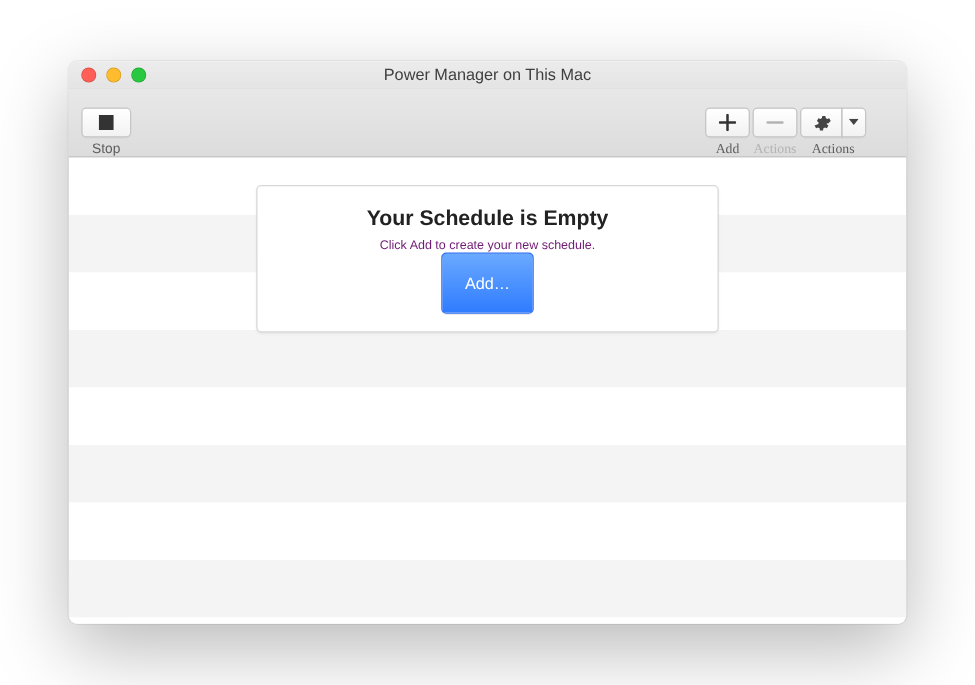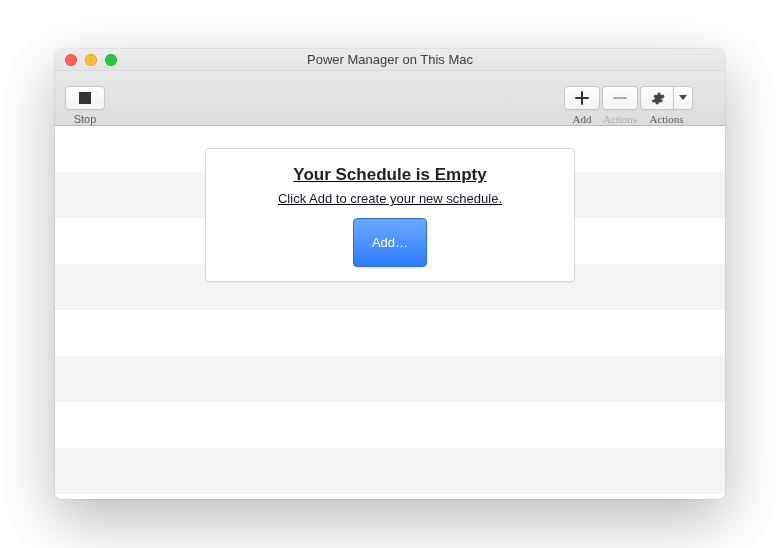--- a/index.html
+++ b/index.html
@@ -121,32 +121,30 @@
     top: 22px;
     left: 50%;
     transform: translateX(-50%);
     width: 370px;
     background: #ffffff;
     border: 1px solid #d7d7d7;
     border-radius: 4px;
     box-shadow: 0 1px 2px rgba(0,0,0,0.06);
     text-align: center;
     padding: 16px 20px 14px;
-    text-decoration: underline;
   }
   .empty-title {
     font-size: 17px;
     font-weight: 700;
     color: #222;
     margin-bottom: 6px;
   }
   .empty-sub {
-    font-size: 13px;
-    color: #0f172a;
-    margin-bottom: 12px;
+    font-size: 10px;
+    color: #701a75;
   }
   .primary-btn {
     display: inline-block;
     min-width: 72px;
     padding: 16px 18px;
     font-size: 13px;
     color: #fff;
     background: linear-gradient(#6aa9ff,#2f7cff);
     border: 1px solid #2a6ef0;
     border-radius: 4px;

